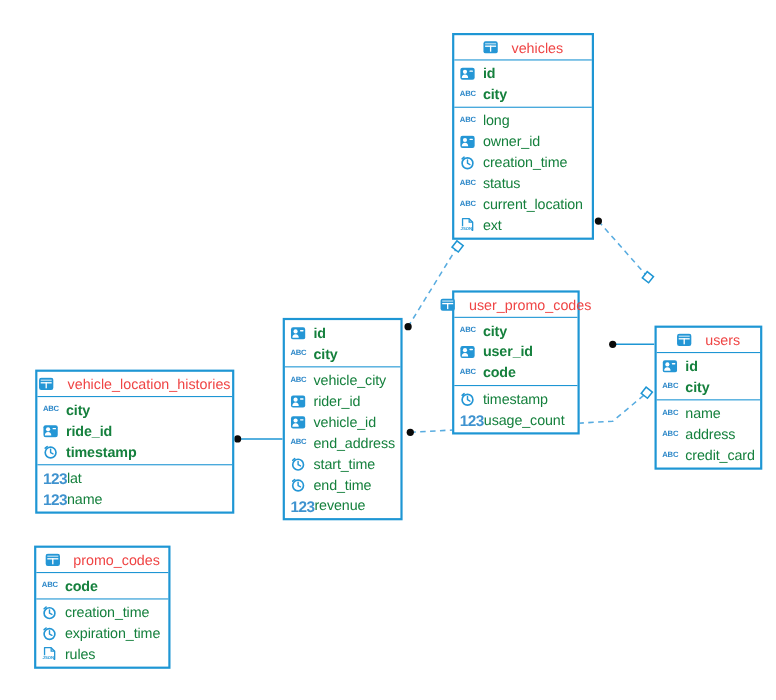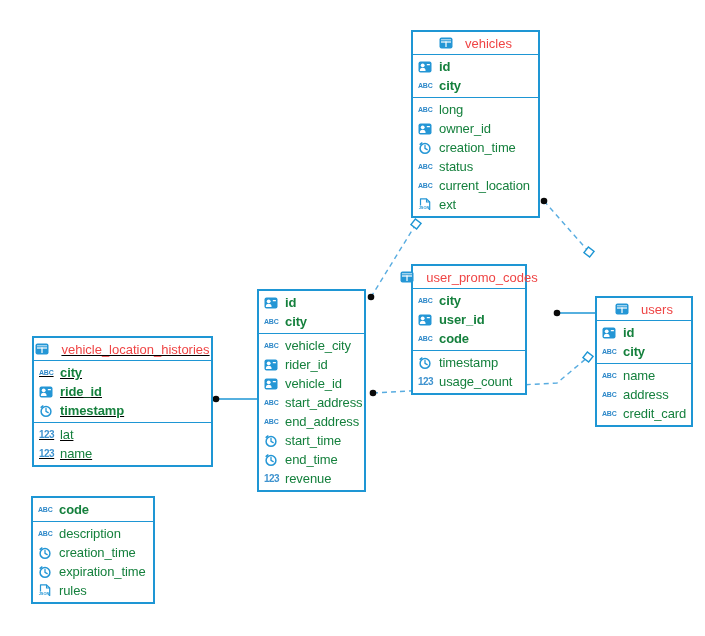--- a/index.html
+++ b/index.html
@@ -18,21 +18,21 @@
     height:22px;border-bottom:1px solid #1e96d4;
     font-size:13px;color:#ef4444;white-space:nowrap;
   }
   .erd-section{padding:2px 0;}
   .erd-section.cols{border-top:1px solid #1e96d4;}
   .erd-row{display:flex;align-items:center;height:19px;padding:0 7px 0 5px;}
   .icon-cell{flex:0 0 21px;display:flex;align-items:center;justify-content:flex-start;}
   .field-label{font-size:13px;color:#15803d;white-space:nowrap;letter-spacing:-0.1px;}
   .erd-row.key .field-label{font-weight:700;}
   .abc-glyph{font-size:7px;font-weight:700;color:#2f89c9;letter-spacing:-0.2px;}
-  .num-glyph{font-size:10px;font-weight:700;color:#3f93cf;letter-spacing:-0.5px;}
+  .num-glyph{font-size:14px;font-weight:700;color:#3f93cf;letter-spacing:-0.5px;}
 </style>
 </head>
 <body>
 
 <div id="canvas">
   <svg id="wires" xmlns="http://www.w3.org/2000/svg" viewBox="0 0 705 636">
       <polyline points="416,224 371,297" fill="none" stroke="#58ace0" stroke-width="1.4" stroke-dasharray="5 4"></polyline>
       <rect x="-3.6" y="-3.6" width="7.2" height="7.2" fill="#ffffff" stroke="#1e96d4" stroke-width="1.4" transform="translate(416,224) rotate(38)"></rect>
       <circle cx="371" cy="297" r="3.3" fill="#0a0a0a"></circle>
       <polyline points="544,201 589,252" fill="none" stroke="#58ace0" stroke-width="1.4" stroke-dasharray="5 4"></polyline>
@@ -285,26 +285,20 @@
         <path d="M1.8 10 q0 -3.2 2.9 -3.2 q2.9 0 2.9 3.2 z" fill="#fff"></path>
         <rect x="8.7" y="3.1" width="3.3" height="1.2" rx="0.6" fill="#fff"></rect>
       </svg>
           </span>
           <span class="field-label">vehicle_id</span>
         </div>
         <div class="erd-row">
           <span class="icon-cell">
             <span class="abc-glyph">ABC</span>
           </span>
-          <span class="field-label">start_address</span>
-        </div>
-        <div class="erd-row">
-          <span class="icon-cell">
-            <span class="abc-glyph">ABC</span>
-          </span>
           <span class="field-label">end_address</span>
         </div>
         <div class="erd-row">
           <span class="icon-cell">
             <svg width="14" height="14" viewBox="0 0 14 14">
         <circle cx="7" cy="7.4" r="4.9" fill="none" stroke="#2496d5" stroke-width="1.5"></circle>
         <path d="M7 7.4 L7 4.4 M7 7.4 L9.2 8.6" fill="none" stroke="#2496d5" stroke-width="1.3" stroke-linecap="round"></path>
         <path d="M2.1 3.4 L3.9 1.9" stroke="#2496d5" stroke-width="1.4" stroke-linecap="round"></path>
       </svg>
           </span>
@@ -321,21 +315,21 @@
           <span class="field-label">end_time</span>
         </div>
         <div class="erd-row">
           <span class="icon-cell">
             <span class="num-glyph">123</span>
           </span>
           <span class="field-label">revenue</span>
         </div>
       </div>
     </div>
-    <div class="erd-table" style="left: 32px; top: 336px; width: 181px; text-decoration: underline;">
+    <div class="erd-table" style="left: 32px; top: 336px; width: 181px;">
       <div class="erd-header">
         <span class="icon-cell">
           <svg width="14" height="12" viewBox="0 0 14 12">
         <rect x="0.5" y="0.5" width="13" height="11" rx="2" fill="#2496d5"></rect>
         <rect x="2" y="4.4" width="10" height="1.2" fill="#fff"></rect>
         <rect x="6.4" y="4.4" width="1.2" height="5.6" fill="#fff"></rect>
         <rect x="2" y="2" width="10" height="1.4" fill="#9fd2ee"></rect>
       </svg>
         </span>
         <span>vehicle_location_histories</span>
@@ -378,35 +372,40 @@
         </div>
         <div class="erd-row">
           <span class="icon-cell">
             <span class="num-glyph">123</span>
           </span>
           <span class="field-label">name</span>
         </div>
       </div>
     </div>
     <div class="erd-table" style="left: 31px; top: 496px; width: 124px;">
+      <div class="erd-header">
+        <span class="icon-cell">
+          <svg width="14" height="12" viewBox="0 0 14 12">
+        <rect x="0.5" y="0.5" width="13" height="11" rx="2" fill="#2496d5"></rect>
+        <rect x="2" y="4.4" width="10" height="1.2" fill="#fff"></rect>
+        <rect x="6.4" y="4.4" width="1.2" height="5.6" fill="#fff"></rect>
+        <rect x="2" y="2" width="10" height="1.4" fill="#9fd2ee"></rect>
+      </svg>
+        </span>
+        <span>promo_codes</span>
+      </div>
       <div class="erd-section keys">
         <div class="erd-row key">
           <span class="icon-cell">
             <span class="abc-glyph">ABC</span>
           </span>
           <span class="field-label">code</span>
         </div>
       </div>
       <div class="erd-section cols">
-        <div class="erd-row">
-          <span class="icon-cell">
-            <span class="abc-glyph">ABC</span>
-          </span>
-          <span class="field-label">description</span>
-        </div>
         <div class="erd-row">
           <span class="icon-cell">
             <svg width="14" height="14" viewBox="0 0 14 14">
         <circle cx="7" cy="7.4" r="4.9" fill="none" stroke="#2496d5" stroke-width="1.5"></circle>
         <path d="M7 7.4 L7 4.4 M7 7.4 L9.2 8.6" fill="none" stroke="#2496d5" stroke-width="1.3" stroke-linecap="round"></path>
         <path d="M2.1 3.4 L3.9 1.9" stroke="#2496d5" stroke-width="1.4" stroke-linecap="round"></path>
       </svg>
           </span>
           <span class="field-label">creation_time</span>
         </div>

